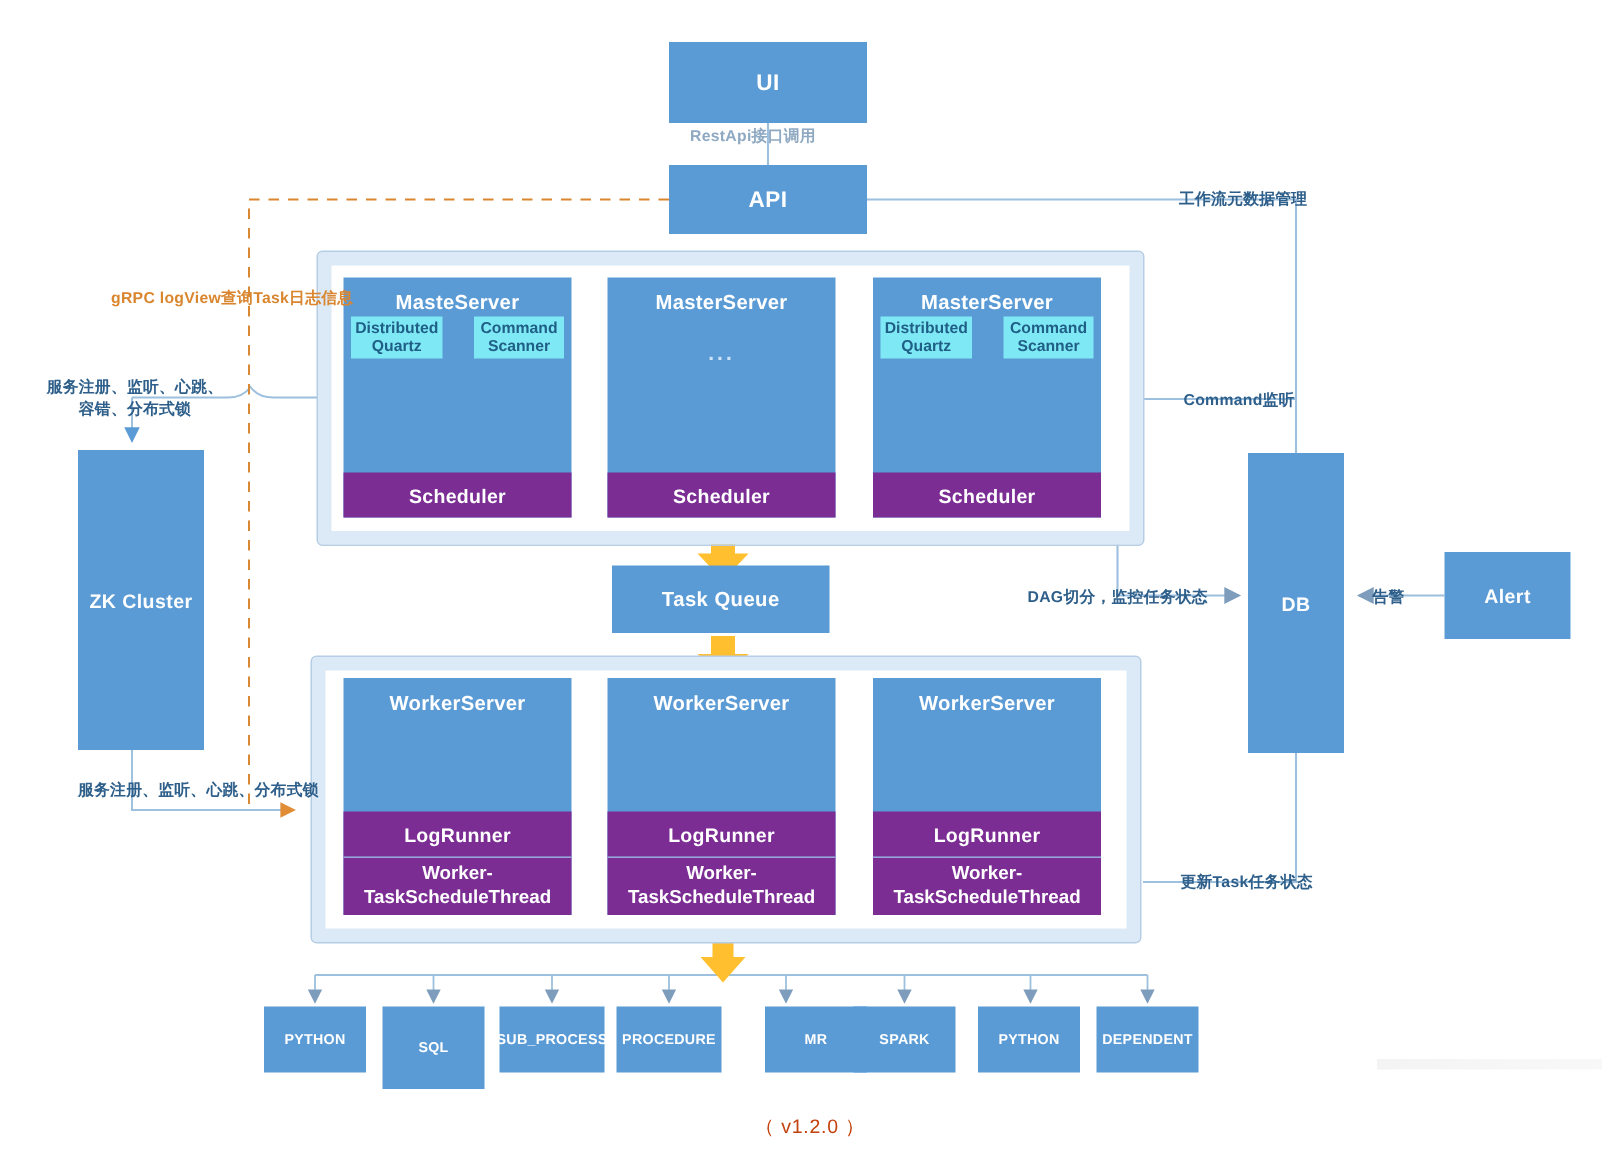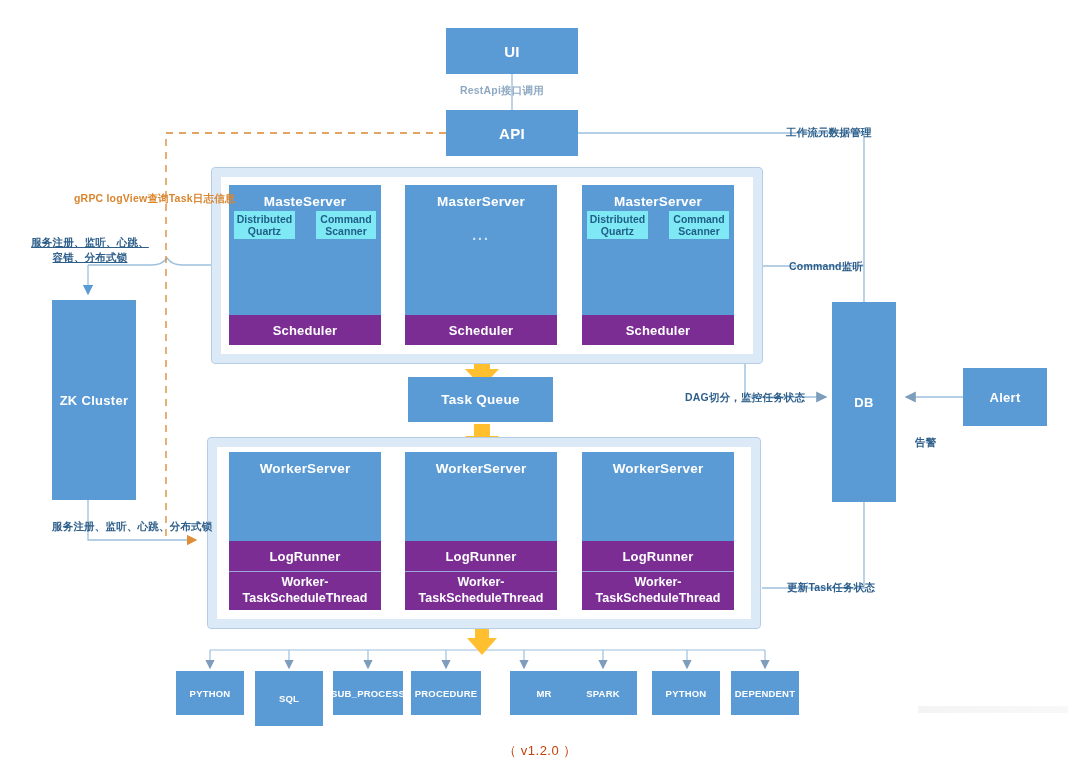--- a/index.html
+++ b/index.html
@@ -160,21 +160,21 @@
 
     <path d="M475,624 h14 v14 h8 l-15,17 l-15,-17 h8 z"></path>
   </g>
 
   <g fill="#FFBF2E">
     <path d="M293,223 h20 v-6 l14,10 l-14,10 v-6 h-20 z"></path>
     <path d="M646,223 h20 v-6 l14,10 l-14,10 v-6 h-20 z"></path>
   </g>
 </svg>
 
-<div class="node blue node-ui" style="left:446px;top:28px;width:132px;height:46px;">UI</div>
+<div class="node blue node-ui" style="left:446px;top:28px;width:132px;height:54px;">UI</div>
 
 <div class="node blue node-api" style="left:446px;top:110px;width:132px;height:46px;">API</div>
 
 <div class="node blue" style="left:408px;top:377px;width:145px;height:45px;font-size:13.5px;">Task Queue</div>
 
 <div class="node blue" style="left:52px;top:300px;width:84px;height:200px;font-size:13px;">ZK Cluster</div>
 
 <div class="node blue" style="left:832px;top:302px;width:64px;height:200px;font-size:13px;">DB</div>
 
 <div class="node blue" style="left:963px;top:368px;width:84px;height:58px;font-size:13px;">Alert</div>
@@ -235,27 +235,27 @@
 <div class="taskbox" style="left:569px;top:671px;width:68px;height:44px;">SPARK</div>
 <div class="taskbox" style="left:652px;top:671px;width:68px;height:44px;">PYTHON</div>
 <div class="taskbox" style="left:731px;top:671px;width:68px;height:44px;">DEPENDENT</div>
 
 <div class="lbl lbl-gray" style="left:460px;top:84px;">RestApi接口调用</div>
 
 <div class="lbl" style="left:786px;top:126px;">工作流元数据管理</div>
 
 <div class="lbl lbl-orange" style="left:74px;top:192px;">gRPC logView查询Task日志信息</div>
 
-<div class="lbl lbl-c" style="left:26px;top:235px;width:128px;text-decoration:underline;">服务注册、监听、心跳、容错、分布式锁</div>
+<div class="lbl lbl-c" style="left:26px;top:251px;width:128px;">服务注册、监听、心跳、容错、分布式锁</div>
 
 <div class="lbl" style="left:52px;top:520px;">服务注册、监听、心跳、分布式锁</div>
 
 <div class="lbl" style="left:789px;top:260px;">Command监听</div>
 
 <div class="lbl" style="left:685px;top:391px;">DAG切分，监控任务状态</div>
 
-<div class="lbl" style="left:915px;top:391px;margin-top:45px;">告警</div>
+<div class="lbl" style="left:915px;top:391px;">告警</div>
 
 <div class="lbl" style="left:787px;top:581px;">更新Task任务状态</div>
 
 <div class="wm"></div>
 
 <div class="version">（ v1.2.0 ）</div>
 
 </body></html>

